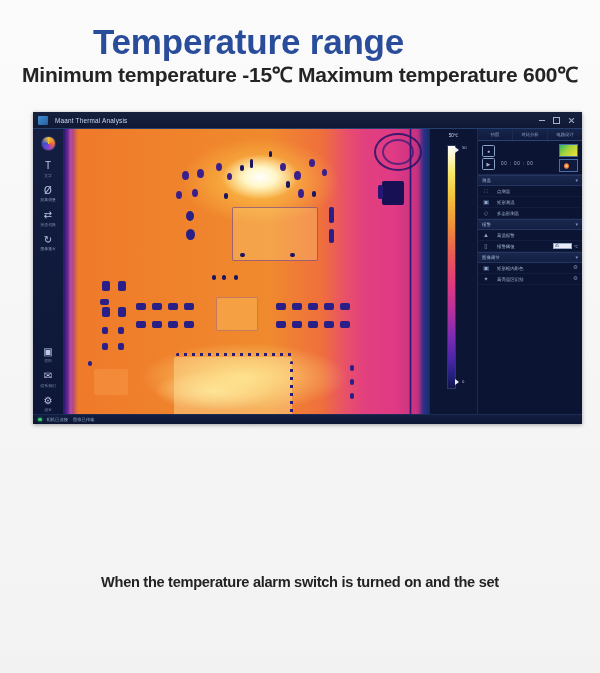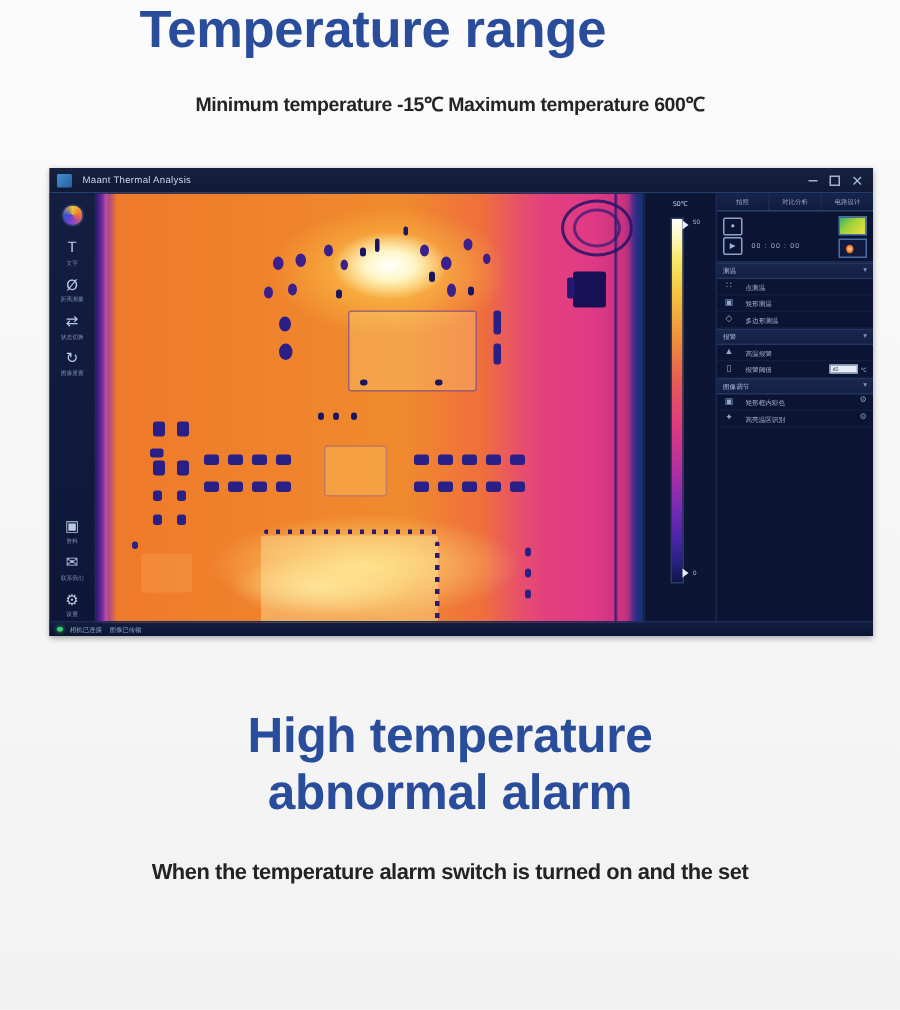--- a/index.html
+++ b/index.html
@@ -28,25 +28,25 @@
     text-align: center;
     color: #2a4d9b;
     font-size: 35px;
     font-weight: bold;
     letter-spacing: -0.2px;
     line-height: 1.06;
   }
   .sub-line {
     text-align: center;
     color: #242424;
-    font-size: 13px;
+    font-size: 21px;
     font-weight: bold;
     letter-spacing: -0.25px;
   }
-  #top-title { position: absolute; left: 0; top: 1px; width: 497px; }
+  #top-title { position: absolute; left: 0; top: 23px; width: 497px; }
   #top-subtitle { position: absolute; left: 0; top: 60px; width: 600px; }
 
   #bottom-title {
     position: absolute; left: 0; top: 473px; width: 600px;
     font-size: 33px;
   }
   #bottom-title .l2 { display: block; margin-top: 3px; }
 
   #bottom-body {
     position: absolute; left: 0; top: 571px; width: 600px;
@@ -651,22 +651,18 @@
       </div>
     </div>
 
     <div class="statusbar">
       <span class="st-dot"></span>
       <span class="st-txt">相机已连接</span>
       <span class="st-txt">图像已传输</span>
     </div>
   </div>
 
-  <div class="headline" id="bottom-title">
-    <span>High temperature</span>
-    <span class="l2">abnormal alarm</span>
-  </div>
 
   <div id="bottom-body">
     <div>When the temperature alarm switch is turned on and the set</div>
   </div>
 
 </div>
 
 </body></html>

